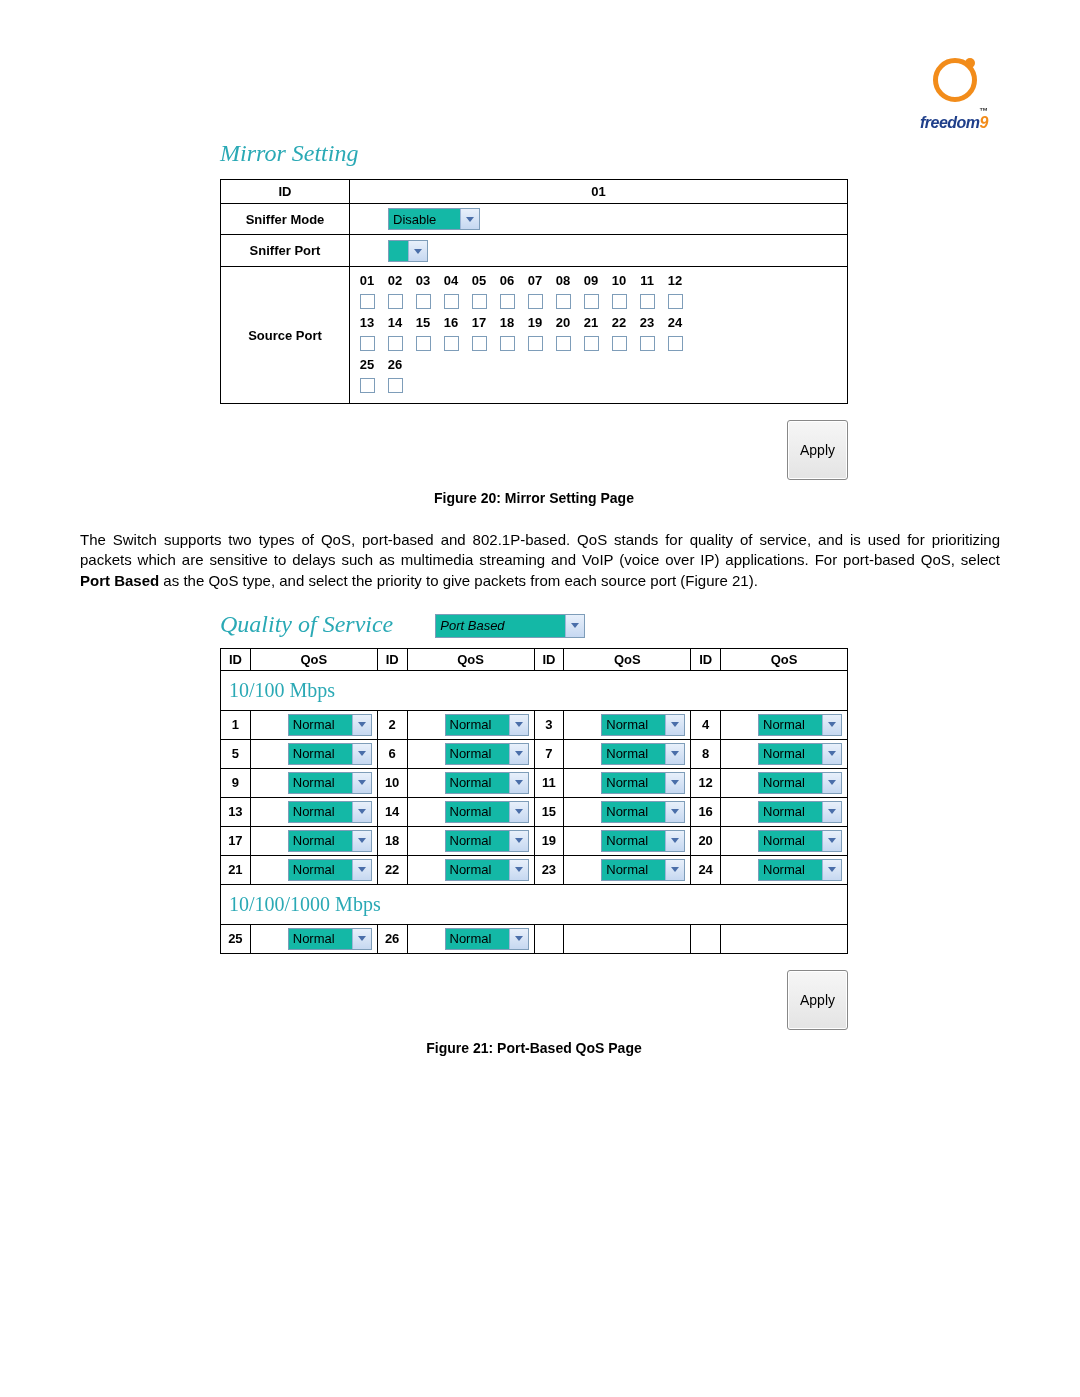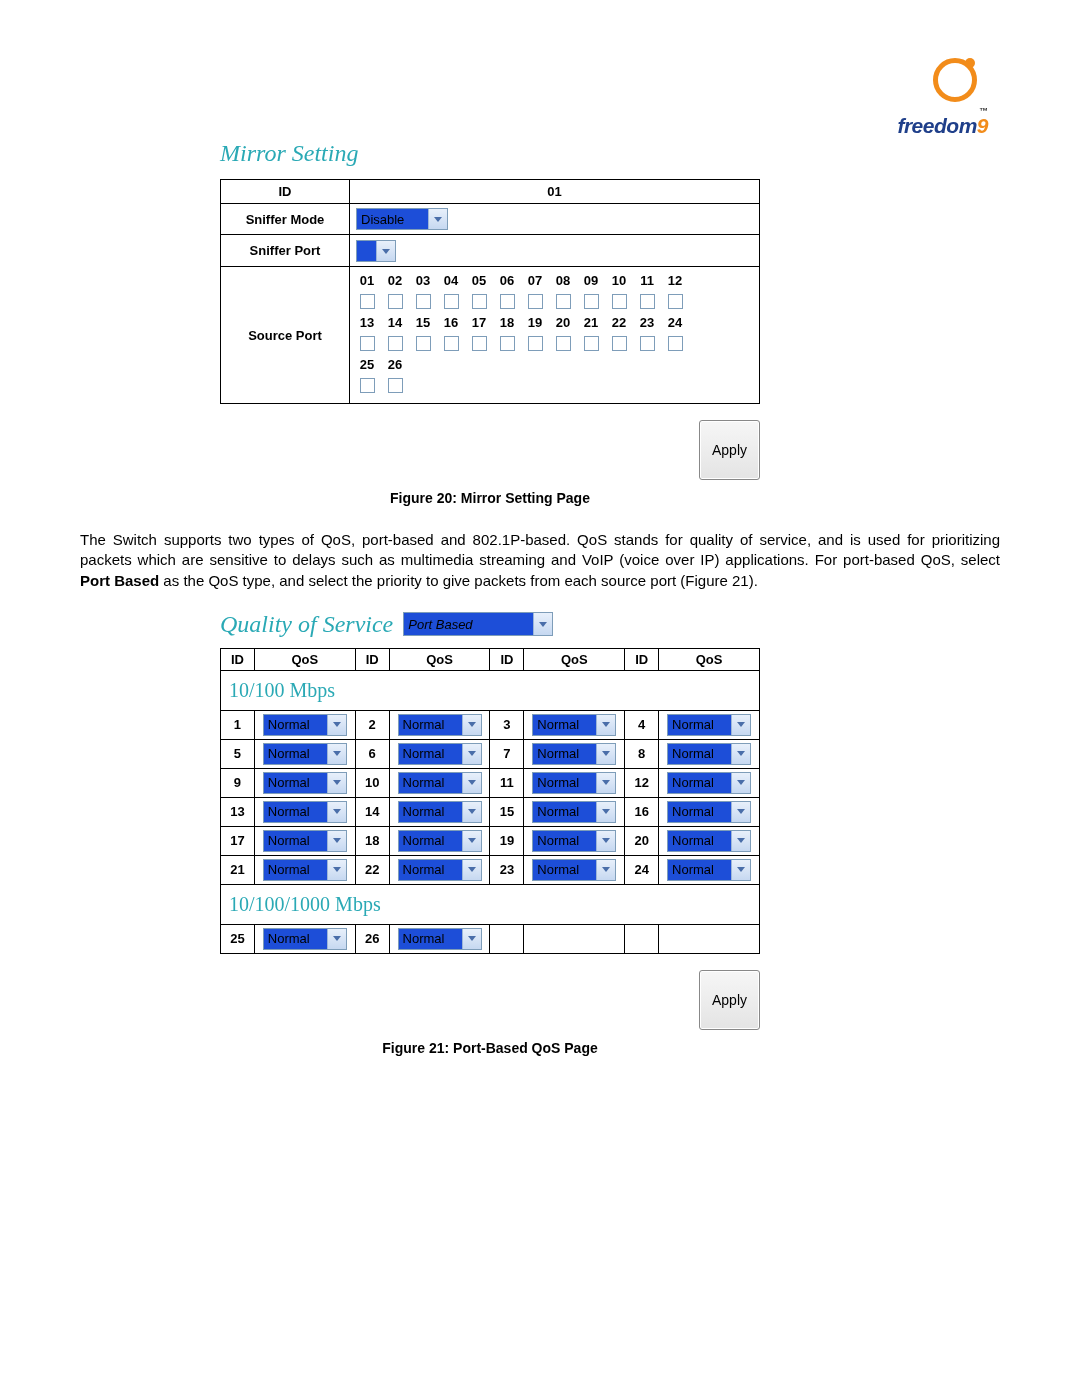--- a/index.html
+++ b/index.html
@@ -45,21 +45,21 @@
   .logo .orbit:after {
     content: '';
     position: absolute;
     top: -5px; right: -3px;
     width: 10px; height: 10px;
     border-radius: 50%;
     background: #f28c1a;
   }
   .logo .tm { font-size: 9px; color: #333; vertical-align: top; margin-left:2px;}
   .logo .word {
-    font-size: 21px;
+    font-size: 16px;
     font-weight: 800;
     font-style: italic;
     color: #1f3f8a;
     margin-top: -4px;
     letter-spacing: -0.5px;
     display: flex;
     align-items: baseline;
     justify-content: flex-end;
   }
   .logo .word .seg9 { color: #f28c1a; }
@@ -73,28 +73,28 @@
     font-style: italic;
     margin: 10px 0 12px 0;
   }
   .teal-head2 {
     font-family: Georgia, 'Times New Roman', serif;
     font-size: 24px;
     color: #2aa9b5;
     font-style: italic;
     margin: 20px 0 10px 0;
     display: flex;
-    align-items: center;
+    align-items: flex-end;
     gap: 10px;
   }
 
   
   .figure {
     margin: 0 0 10px 140px;
-    width: 540px;
+    width: 628px;
   }
   .figcap {
     text-align: center;
     font-weight: 700;
     font-size: 14px;
     margin: 10px 0 24px 0;
   }
 
   
   table.mirror {
@@ -114,27 +114,28 @@
     white-space: nowrap;
   }
   .mirror .rowlabel { font-weight: 700; text-align: center; white-space: nowrap; }
   .mirror .valcell { text-align:center; font-weight:700; }
 
   
   .select {
     display: inline-flex;
     align-items: center;
     border: 1px solid #7e9db9;
-    background: #1d4ed8;
+    background: #14b8a6;
     height: 22px;
     font-family: Arial, sans-serif;
     font-size: 13px;
     padding: 0 0 0 4px;
     box-sizing: border-box;
     color:#000;
+    margin-left:32px;
   }
   .select .sel-btn {
     width: 18px;
     height: 100%;
     margin-left: 4px;
     background: linear-gradient(#e8f0fb,#c6d8f1);
     border-left: 1px solid #9db6d8;
     display: flex;
     align-items: center;
     justify-content: center;

